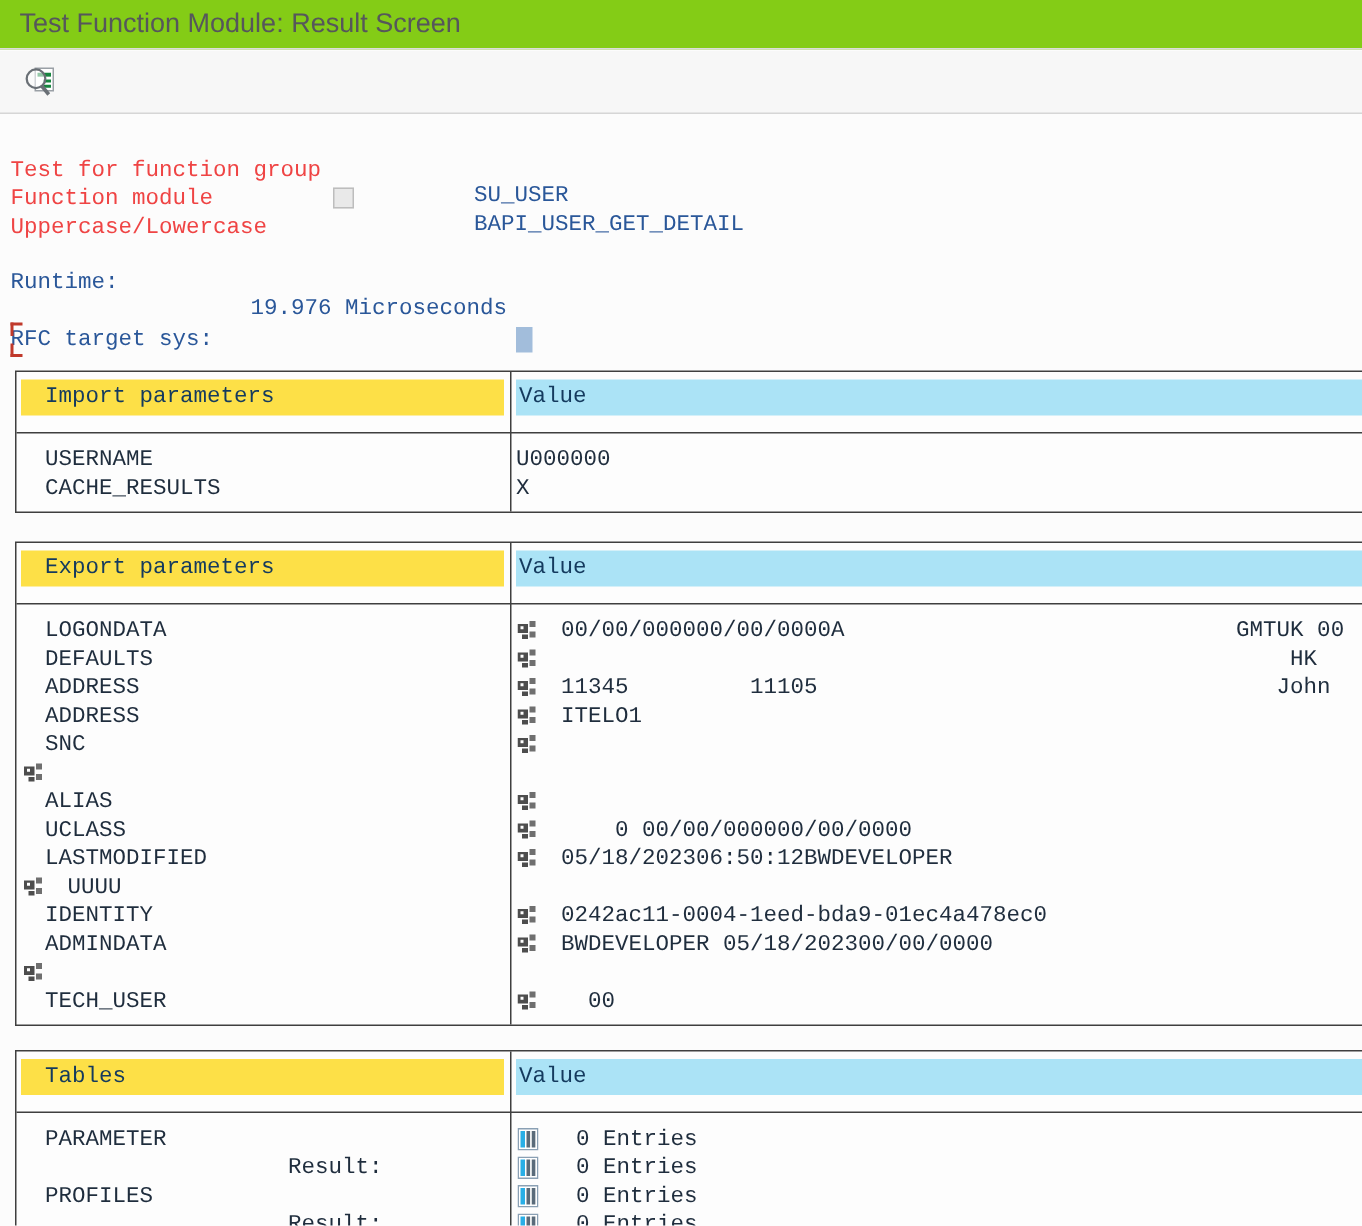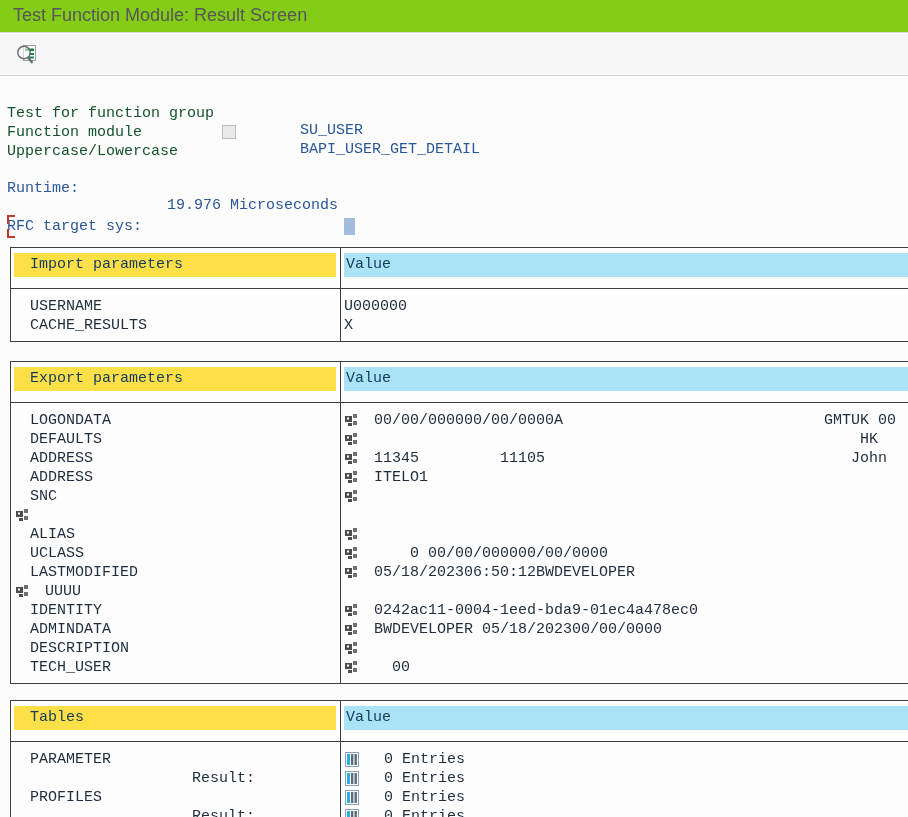--- a/index.html
+++ b/index.html
@@ -34,23 +34,23 @@
     cursor: pointer;
   }
 
   
   .field-line { position: absolute; left: 0; width: 100%; height: 19px; white-space: pre; }
   .fl-1 { top: 88px; }
   .fl-2 { top: 107px; }
   .fl-3 { top: 126px; }
   .fl-runtime { top: 163px; }
   .fl-rfc { top: 201px; }
-  .lbl-teal { position: absolute; left: 7px; color: #14532d; }
+  .lbl-teal { position: absolute; left: 7px; color: #ef4444; }
   .lbl-blue { position: absolute; left: 7px; color: #2a5799; }
-  .val-blue { position: absolute; left: 300px; color: #2a5799; }
+  .val-blue { position: absolute; left: 316px; color: #2a5799; }
   .val-runtime { position: absolute; left: 167px; color: #2a5799; }
 
   .checkbox {
     position: absolute; left: 222px; top: 125px; width: 14px; height: 14px;
     background: #e9e9e9; border: 1px solid #bdbdbd;
   }
 
   .red-corner-top {
     position: absolute; left: 7px; top: 215px; width: 8px; height: 9px;
     border-left: 2px solid #c0392b; border-top: 2px solid #c0392b;
@@ -280,21 +280,20 @@
         <div class="rname">ADMINDATA</div>
         <div class="rval"><span class="struct-icon"><svg width="13" height="15" viewBox="0 0 13 15">
               <rect x="0" y="3" width="7" height="6" fill="#4d4d4d"></rect>
               <rect x="2" y="4.5" width="2" height="2" fill="#ffffff"></rect>
               <rect x="8" y="1" width="4" height="4" fill="#6f6f6f"></rect>
               <rect x="8" y="8" width="4" height="4" fill="#6f6f6f"></rect>
               <rect x="3" y="10" width="4" height="3" fill="#4d4d4d"></rect>
             </svg></span><span class="rtext">BWDEVELOPER 05/18/202300/00/0000</span></div>
       </div>
       <div class="trow">
-        <div class="rname">DESCRIPTION</div>
         <div class="rval"><span class="struct-icon"><svg width="13" height="15" viewBox="0 0 13 15">
               <rect x="0" y="3" width="7" height="6" fill="#4d4d4d"></rect>
               <rect x="2" y="4.5" width="2" height="2" fill="#ffffff"></rect>
               <rect x="8" y="1" width="4" height="4" fill="#6f6f6f"></rect>
               <rect x="8" y="8" width="4" height="4" fill="#6f6f6f"></rect>
               <rect x="3" y="10" width="4" height="3" fill="#4d4d4d"></rect>
             </svg></span><span class="rtext"></span></div>
       </div>
       <div class="trow">
         <div class="rname">TECH_USER</div>

